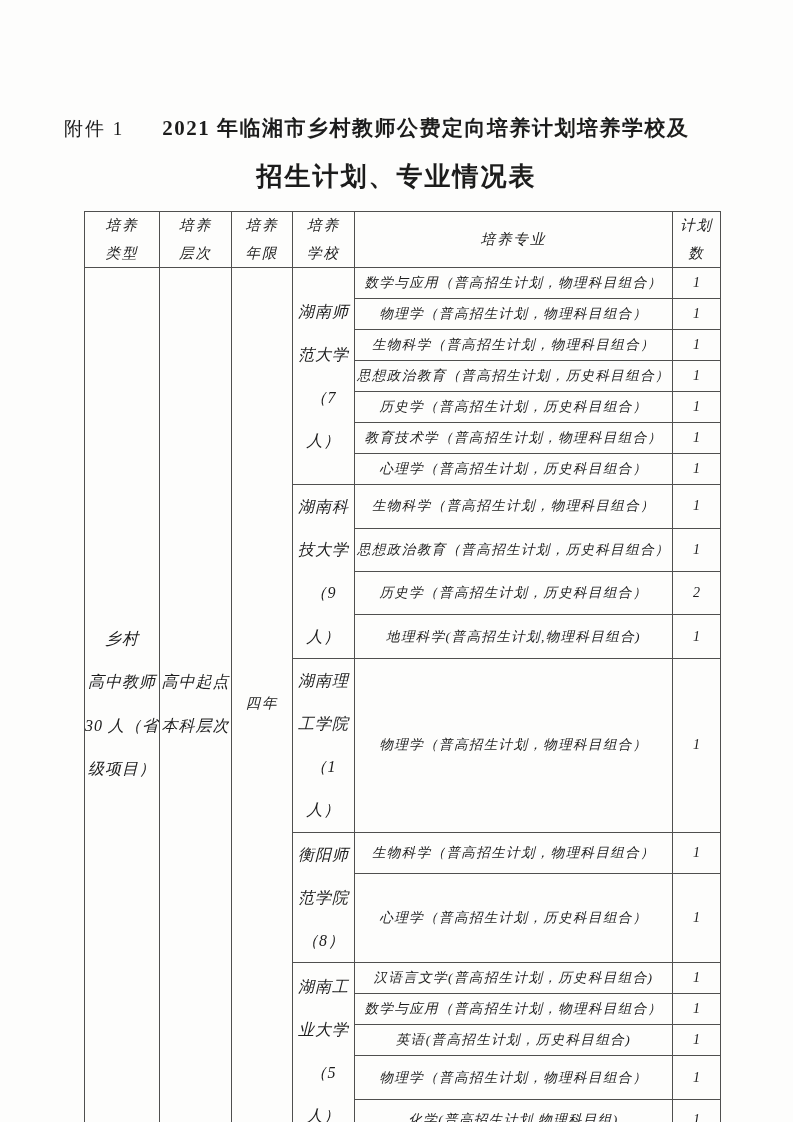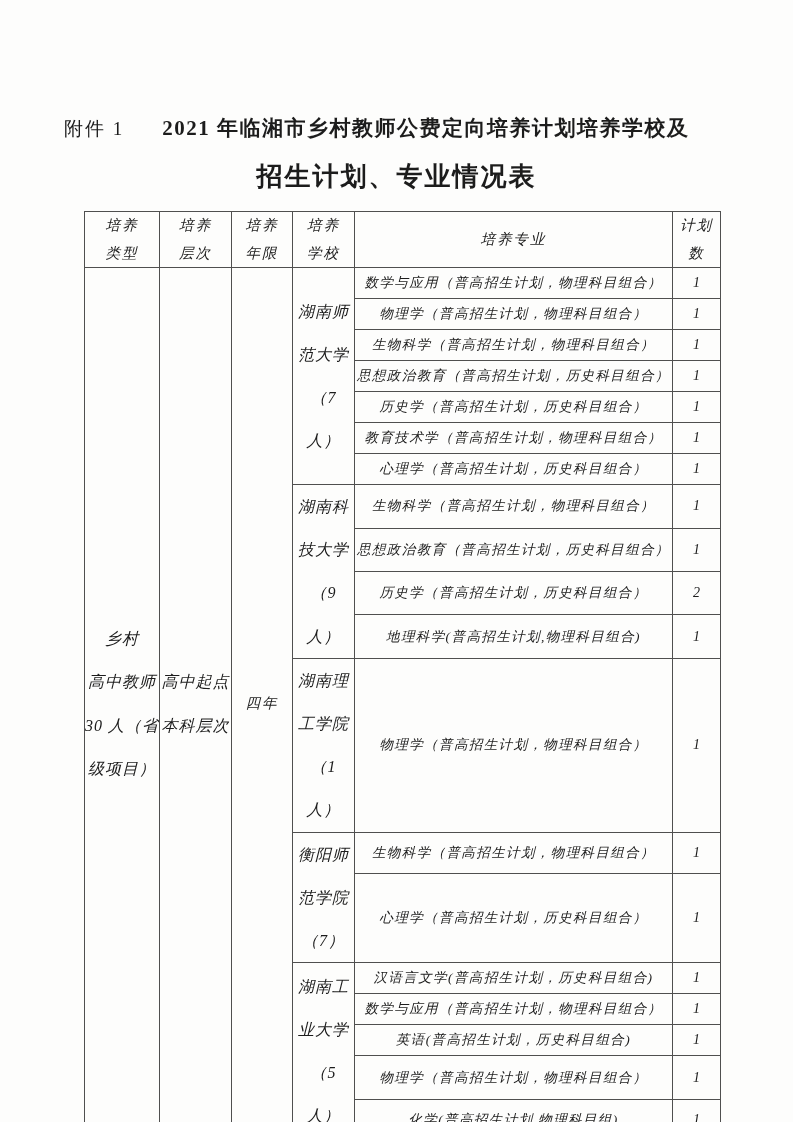--- a/index.html
+++ b/index.html
@@ -184,21 +184,21 @@
         <td class="school-cell">湖南理
 工学院
 （1 人）</td>
         <td class="major-cell">物理学（普高招生计划，物理科目组合）</td>
         <td class="count-cell">1</td>
       </tr>
 
       <tr class="r-38">
         <td class="school-cell" rowspan="2">衡阳师
 范学院
-（7）</td>
+（8）</td>
         <td class="major-cell">生物科学（普高招生计划，物理科目组合）</td>
         <td class="count-cell">1</td>
       </tr>
       <tr class="r-tall2">
         <td class="major-cell">心理学（普高招生计划，历史科目组合）</td>
         <td class="count-cell">1</td>
       </tr>
 
       <tr class="r">
         <td class="school-cell" rowspan="5">湖南工

